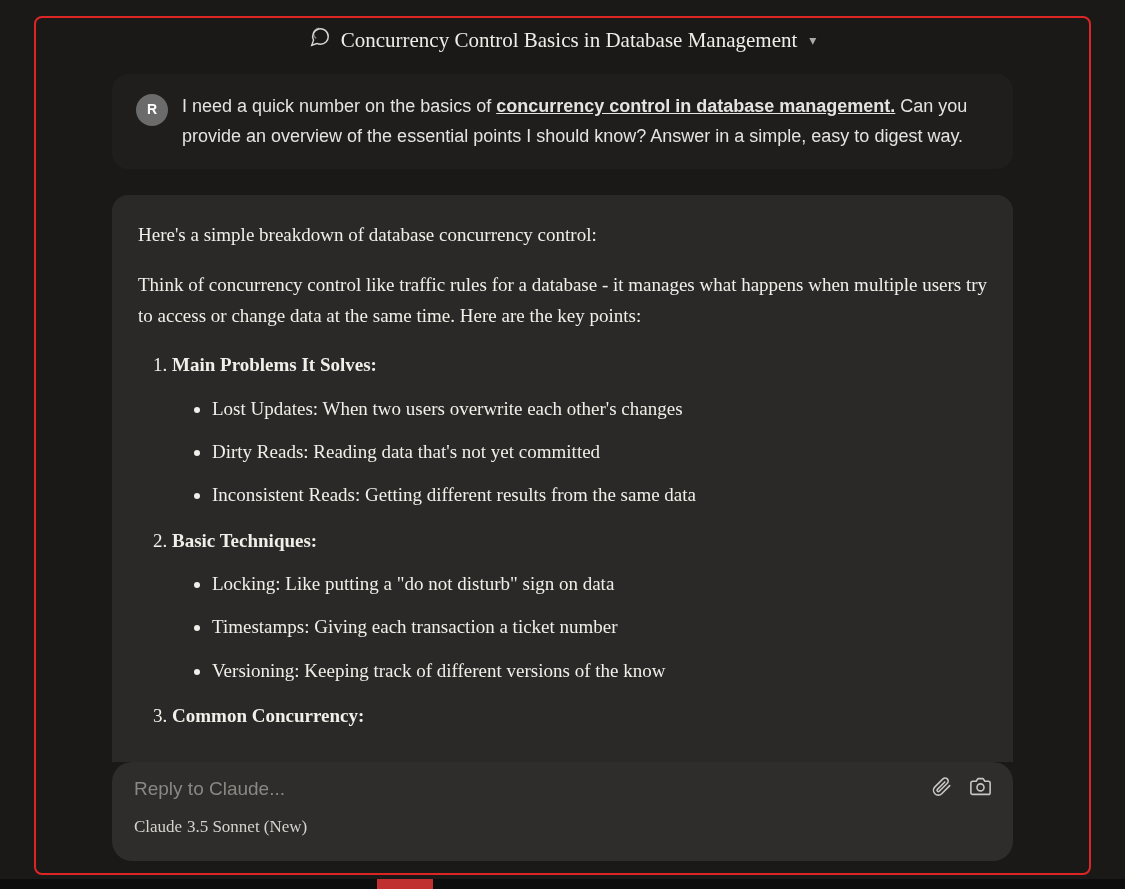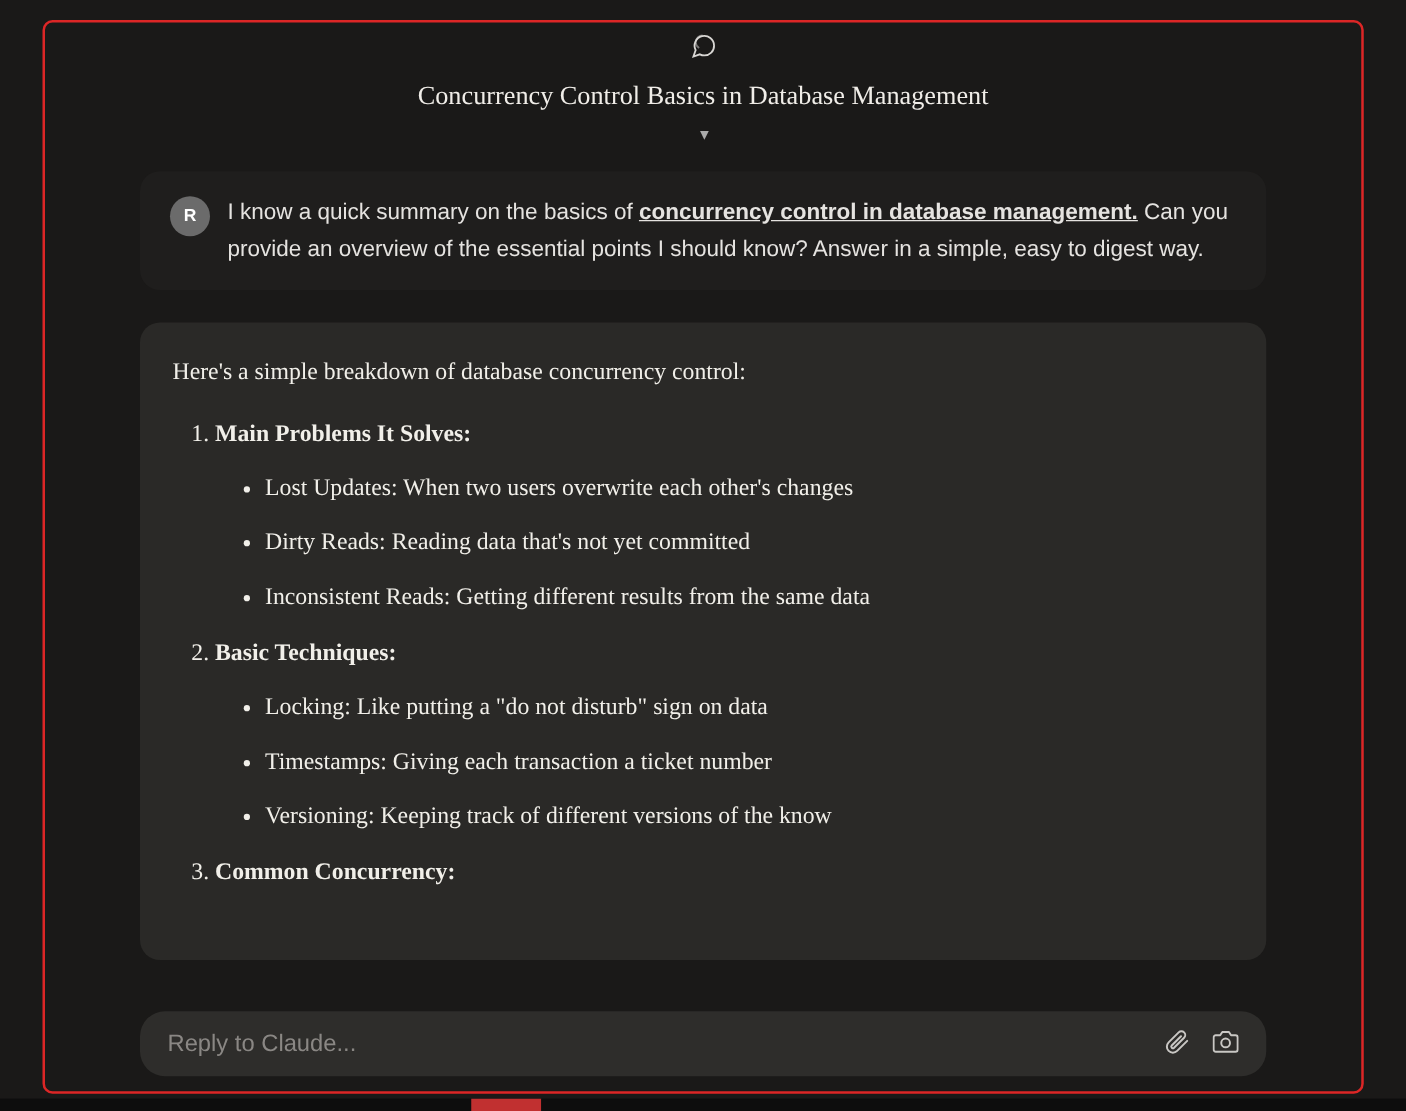--- a/index.html
+++ b/index.html
@@ -25,21 +25,20 @@
   }
   .title-bar {
     display: flex;
     align-items: center;
     justify-content: center;
     gap: 10px;
     padding: 8px 0 10px 0;
     font-size: 21px;
     color: #f0ede8;
     font-family: Georgia, serif;
-    flex-direction: column;
   }
   .title-bar .chat-icon svg { width: 22px; height: 22px; }
   .chevron-down { font-size: 14px; color: #aaa; margin-left: 2px; }
   .conversation {
     flex: 1;
     overflow: hidden;
     padding: 10px 76px 0 76px;
   }
   .user-message {
     background: #1f1e1d;
@@ -88,21 +87,21 @@
   .assistant-message ul {
     list-style: disc;
     padding-left: 40px;
     margin-top: 12px;
   }
   .assistant-message ul li { margin-bottom: 12px; font-weight: 400; }
   .composer {
     margin: 0 76px 12px 76px;
     background: #2e2d2b;
     border-radius: 20px;
-    padding: 14px 22px 12px 22px;
+    padding: 14px 22px 24px 22px;
     font-family: -apple-system, 'Segoe UI', Helvetica, Arial, sans-serif;
   }
   .composer-row1 {
     display: flex;
     align-items: center;
   }
   .reply-input {
     flex: 1;
     background: transparent;
     border: none;
@@ -146,26 +145,27 @@
     <span class="chevron-down">▾</span>
   </div>
 
   <div class="conversation">
 
     <div class="user-message">
       <div class="avatar">
         <span>R</span>
       </div>
       <div class="user-text">
-        <span>I know a quick summary on the basics of </span><span class="bold">concurrency control in database management.</span><span> Can you provide an overview of the essential points I should know? Answer in a simple, easy to digest way.</span>
+        <span>I need a quick number on the basics of </span><span class="bold">concurrency control in database management.</span><span> Can you provide an overview of the essential points I should know? Answer in a simple, easy to digest way.</span>
       </div>
     </div>
 
     <div class="assistant-message">
       <p>Here's a simple breakdown of database concurrency control:</p>
+      <p>Think of concurrency control like traffic rules for a database - it manages what happens when multiple users try to access or change data at the same time. Here are the key points:</p>
       <ol>
         <li>
           <span class="section-title">Main Problems It Solves:</span>
           <ul>
             <li>Lost Updates: When two users overwrite each other's changes</li>
             <li>Dirty Reads: Reading data that's not yet committed</li>
             <li>Inconsistent Reads: Getting different results from the same data</li>
           </ul>
         </li>
         <li>
@@ -194,20 +194,24 @@
           </svg>
         </span>
         <span>
           <svg viewBox="0 0 24 24" fill="none" stroke="currentColor" stroke-width="1.8" stroke-linecap="round" stroke-linejoin="round">
             <path d="M23 19a2 2 0 0 1-2 2H3a2 2 0 0 1-2-2V8a2 2 0 0 1 2-2h4l2-3h6l2 3h4a2 2 0 0 1 2 2z"></path>
             <circle cx="12" cy="13" r="4"></circle>
           </svg>
         </span>
       </div>
     </div>
+    <div class="composer-row2">
+      <span class="model-label">Claude</span>
+      <span class="model-name">3.5 Sonnet (New)</span>
+    </div>
   </div>
 
 </div>
 
 <div class="taskbar">
   <div class="task-seg" style="width:33.5%; background:#0d0d0d;"></div>
   <div class="task-seg" style="width:5%; background:#c13030;"></div>
   <div class="task-seg" style="width:61.5%; background:#0d0d0d;"></div>
 </div>
 

